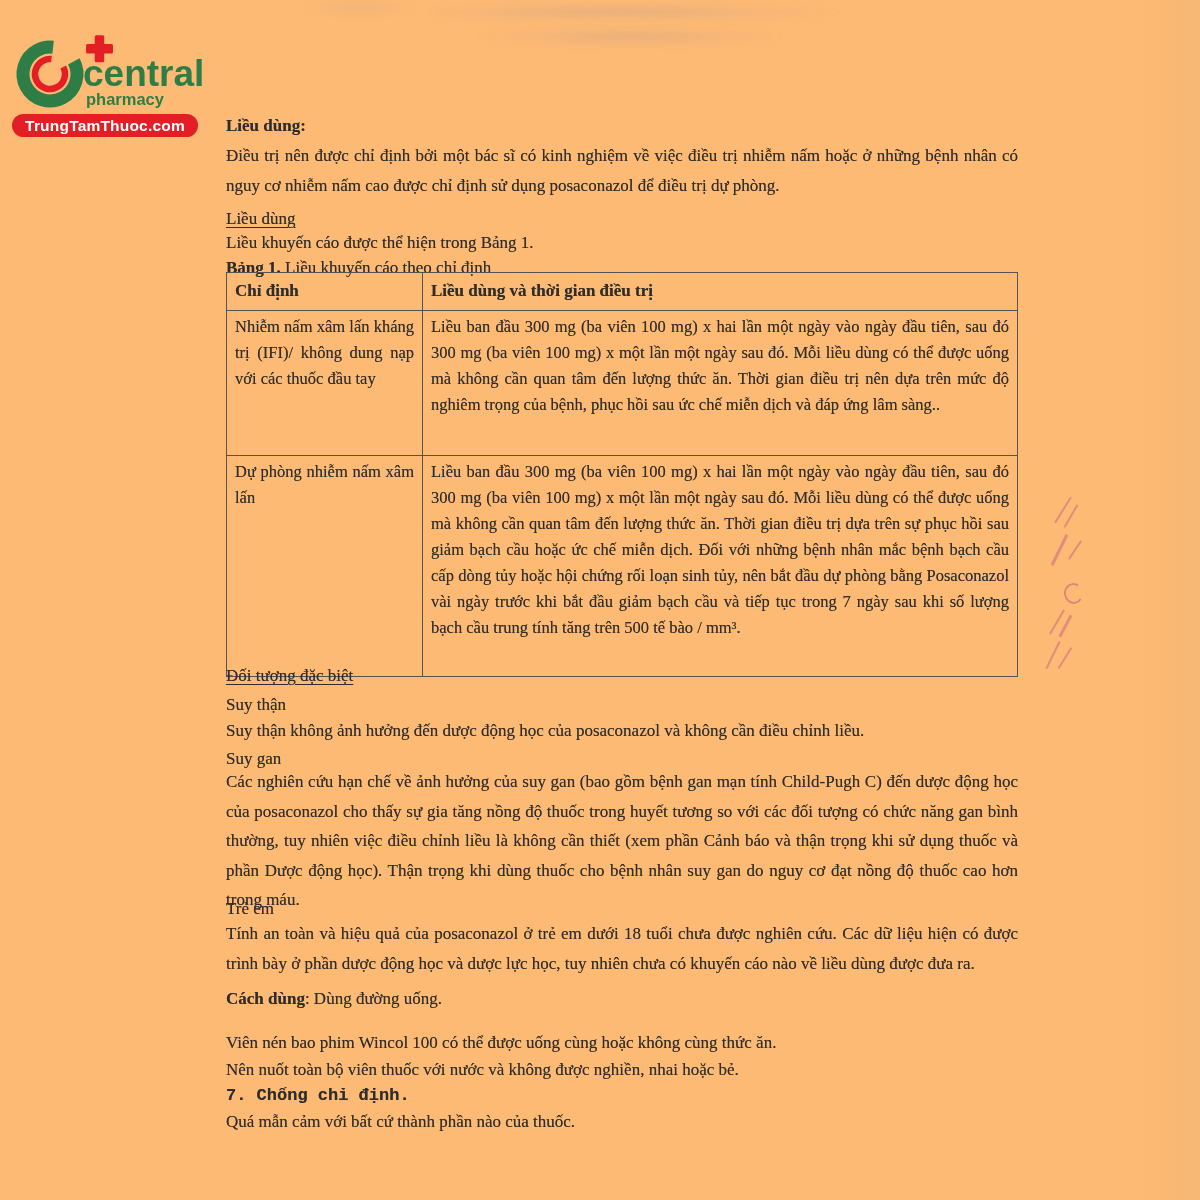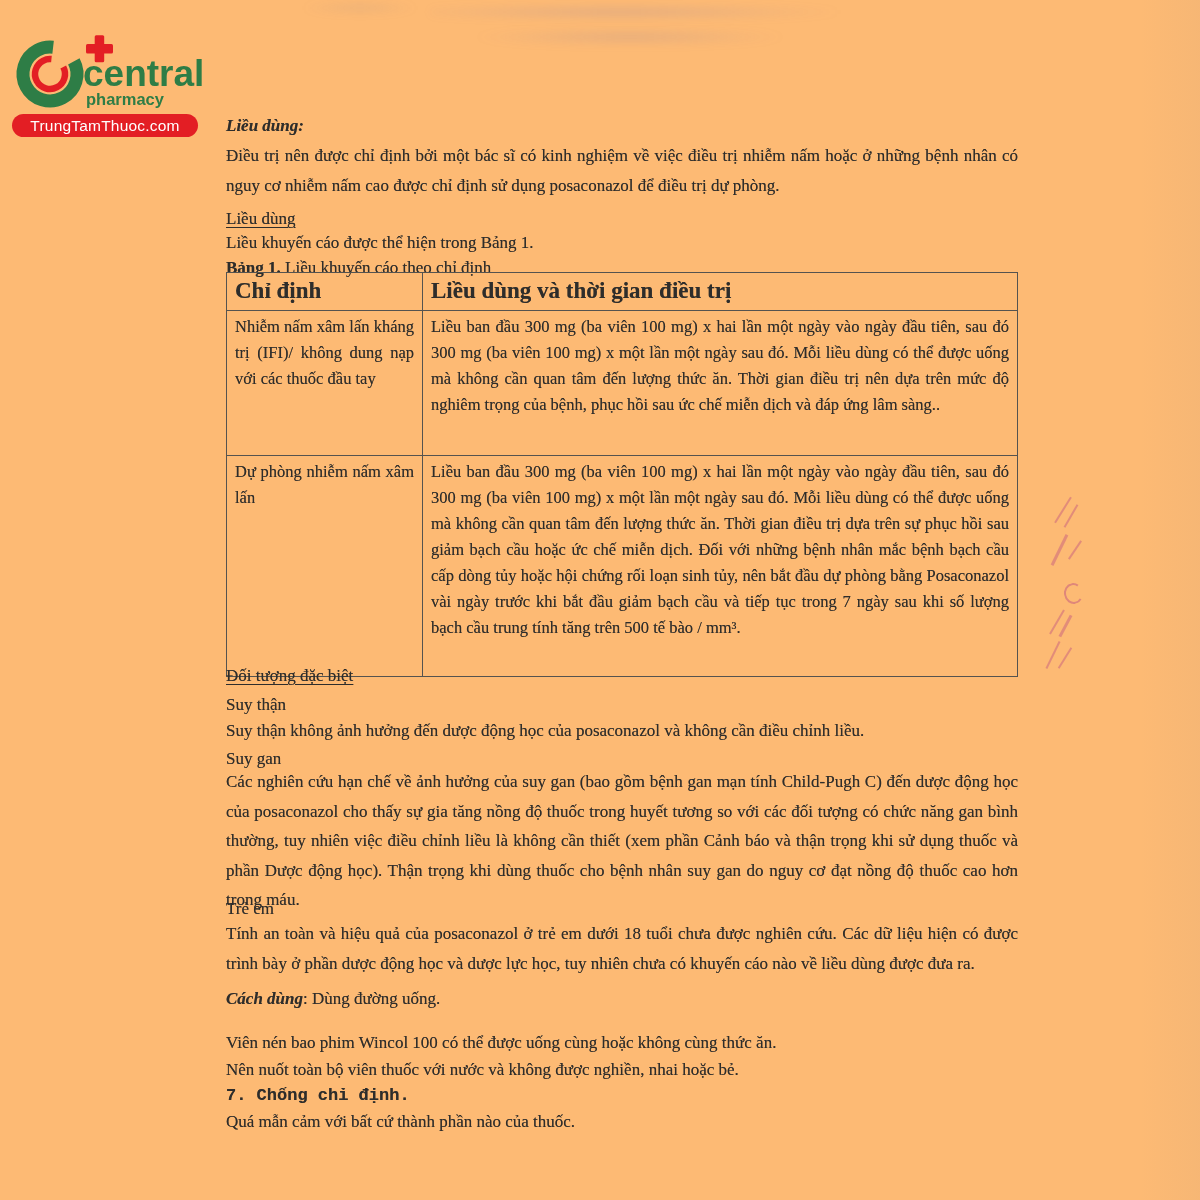--- a/index.html
+++ b/index.html
@@ -13,44 +13,44 @@
     content:"";position:absolute;top:0;right:0;width:60px;height:100%;
     background:linear-gradient(to right,rgba(0,0,0,0),rgba(120,120,125,0.05));
     pointer-events:none;
   }
   
   .logo{position:absolute;left:10px;top:34px;width:215px;}
   .logo svg{display:block;}
   .site-pill{
     position:absolute;left:2px;top:80px;width:186px;height:23px;
     background:#e31e24;border-radius:12px;display:flex;align-items:center;justify-content:center;
-    font-family:"Liberation Sans","DejaVu Sans",sans-serif;font-weight:normal;
+    font-family:"Liberation Sans","DejaVu Sans",sans-serif;font-weight:bold;
     color:#ffffff;font-size:15.5px;letter-spacing:.2px;
   }
   
   .content{
     position:absolute;left:226px;top:0;width:792px;
     font-size:17px;line-height:30px;
     text-shadow:0 0 .6px rgba(40,40,40,.55);
   }
   .abs{position:absolute;left:0;right:0;}
   .just{text-align:justify;}
-  .bi{font-weight:bold;font-style:italic;}
+  .bi{font-weight:bold;}
   .it{}
   .b{font-weight:bold;}
   .u{text-decoration:underline;text-underline-offset:3px;}
   
   table.dose{
     border-collapse:collapse;width:100%;table-layout:fixed;
     font-size:16.5px;line-height:26px;
   }
   table.dose th,table.dose td{
     border:1px solid #55534f;vertical-align:top;padding:3px 8px 5px 8px;
   }
-  table.dose th{text-align:left;font-size:23px;padding-top:5px;padding-bottom:6px;}
+  table.dose th{text-align:left;font-size:17px;padding-top:5px;padding-bottom:6px;}
   col.c1{width:196px;}
   td.ind,th.ind{text-align:justify;}
   td.dose-cell{text-align:justify;}
   
   .ghost{position:absolute;pointer-events:none;filter:blur(4px);}
   .ghost1{left:430px;top:4px;width:420px;height:16px;
     background:radial-gradient(ellipse at 45% 50%,rgba(130,120,175,.22),rgba(130,120,175,0) 70%);}
   .ghost2{left:470px;top:28px;width:320px;height:18px;
     background:radial-gradient(ellipse at 50% 50%,rgba(125,115,170,.18),rgba(125,115,170,0) 70%);}
   .ghost3{left:300px;top:2px;width:120px;height:12px;

